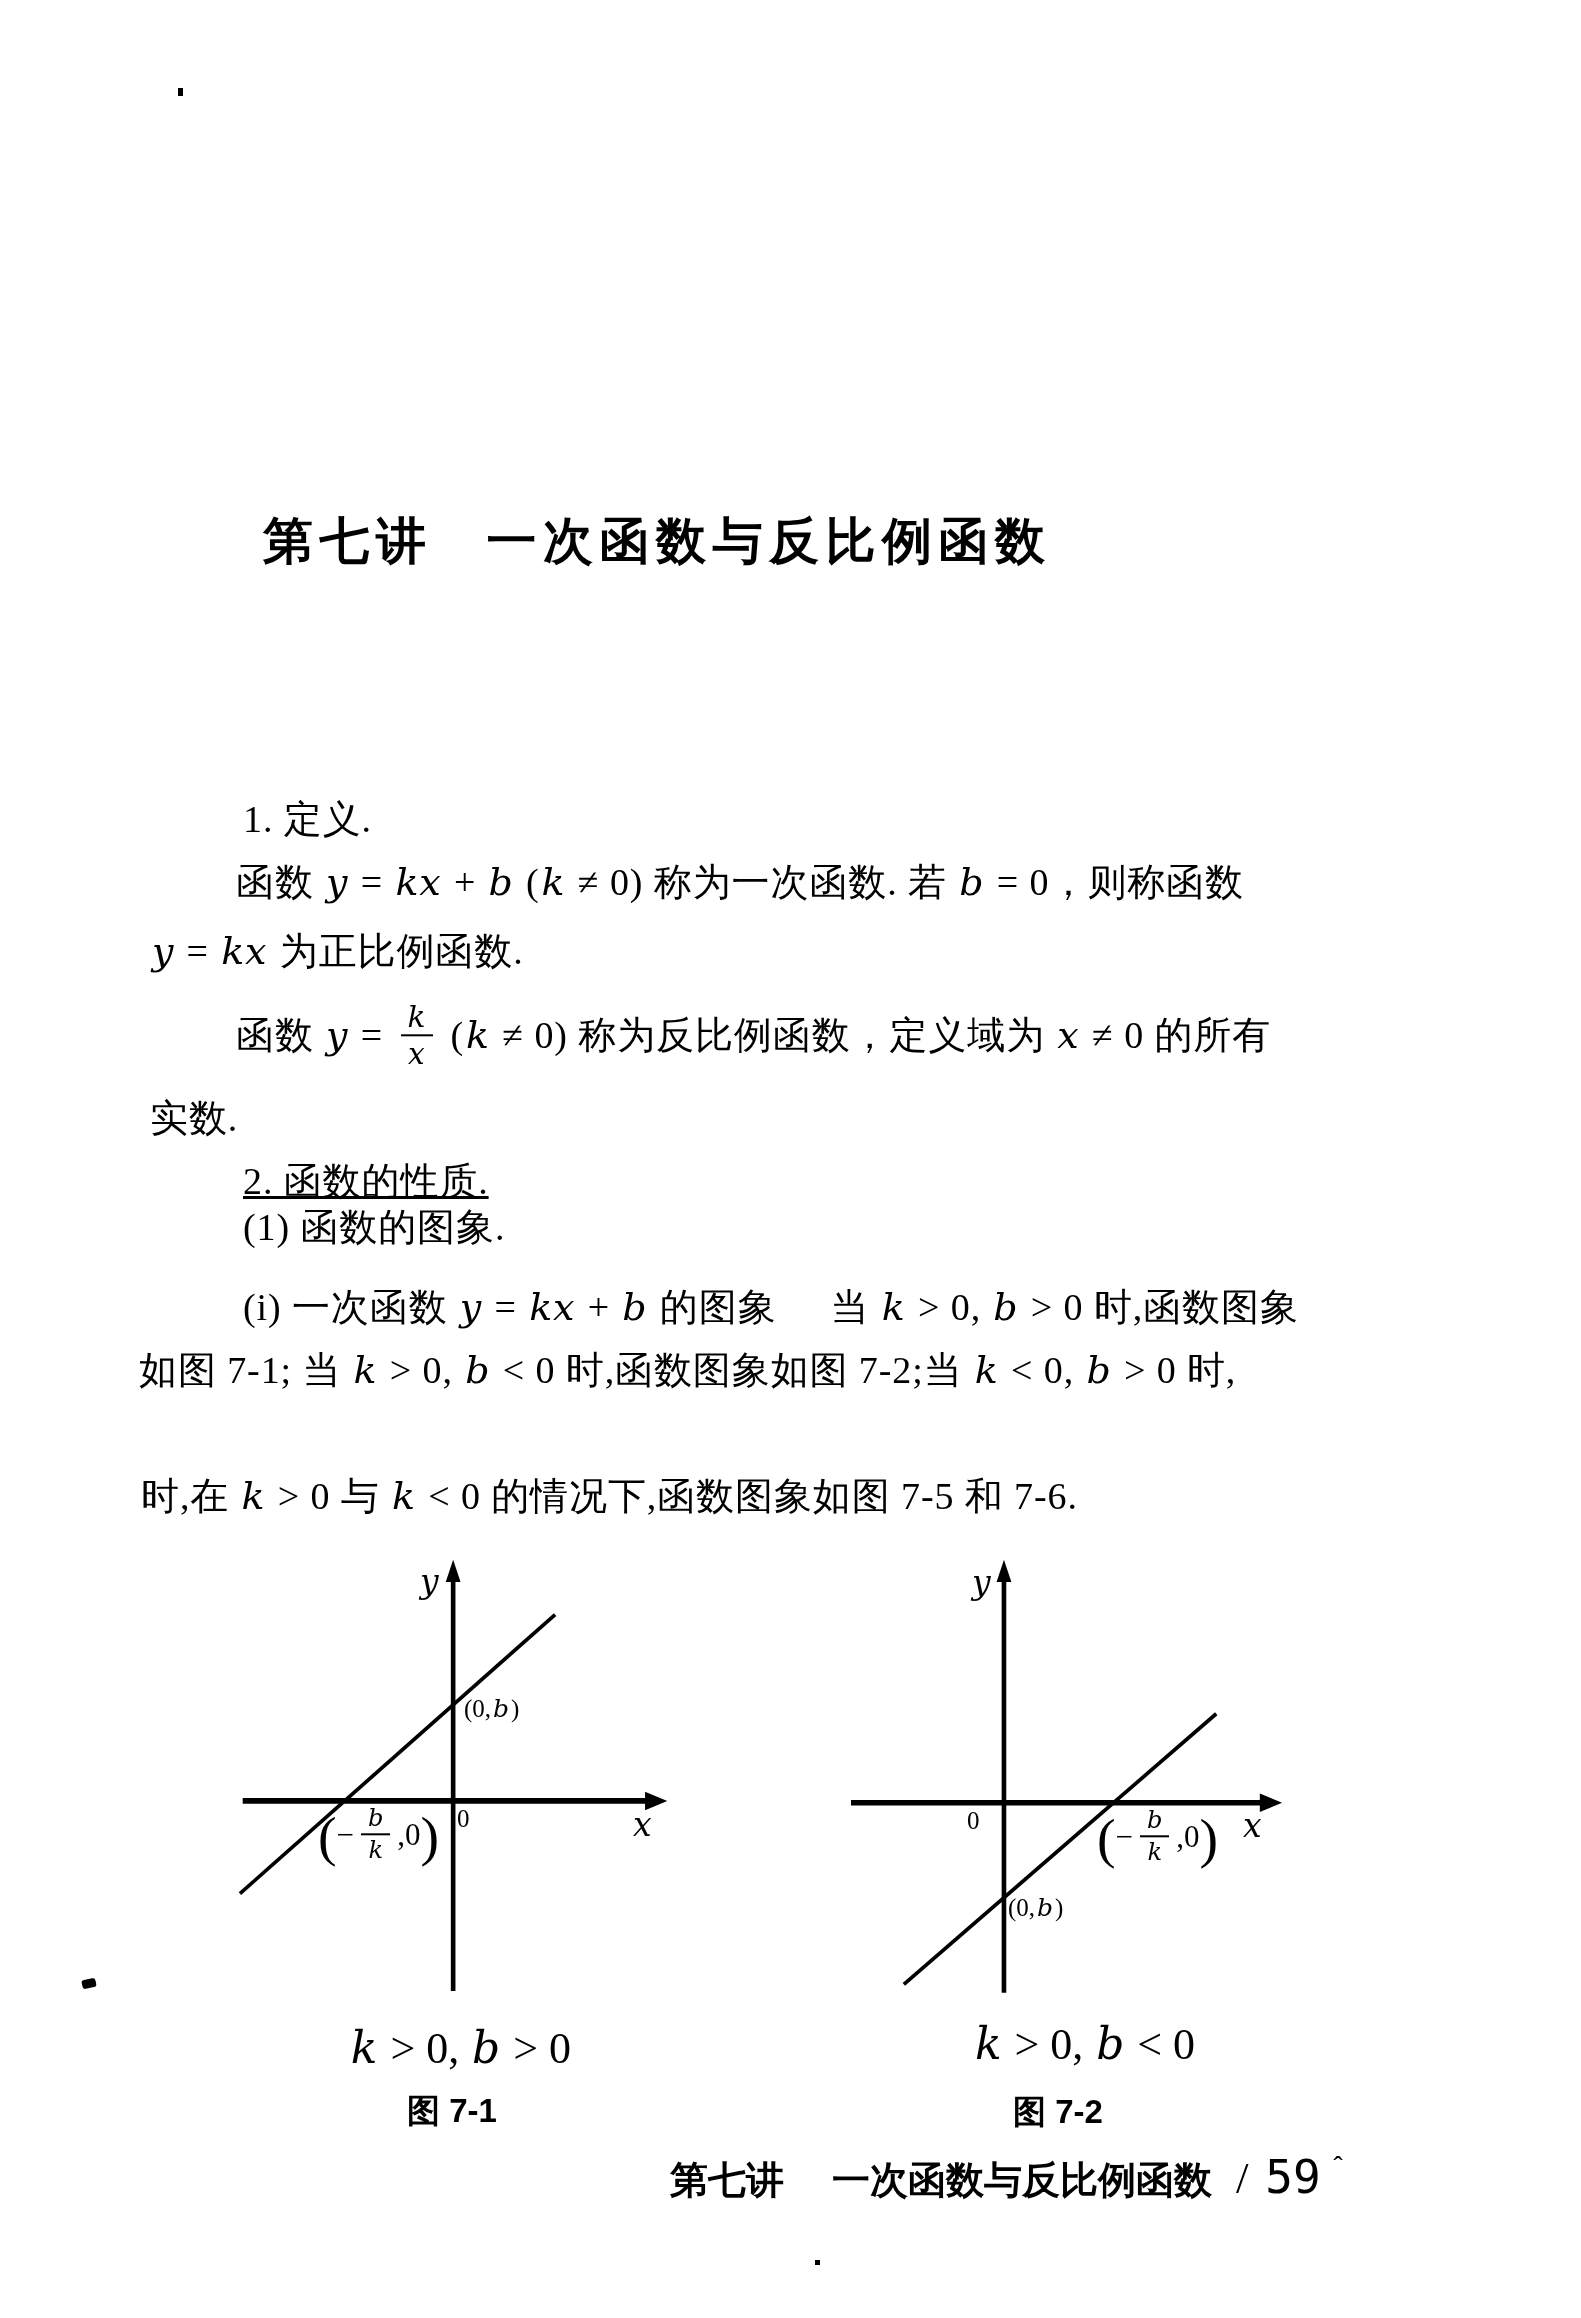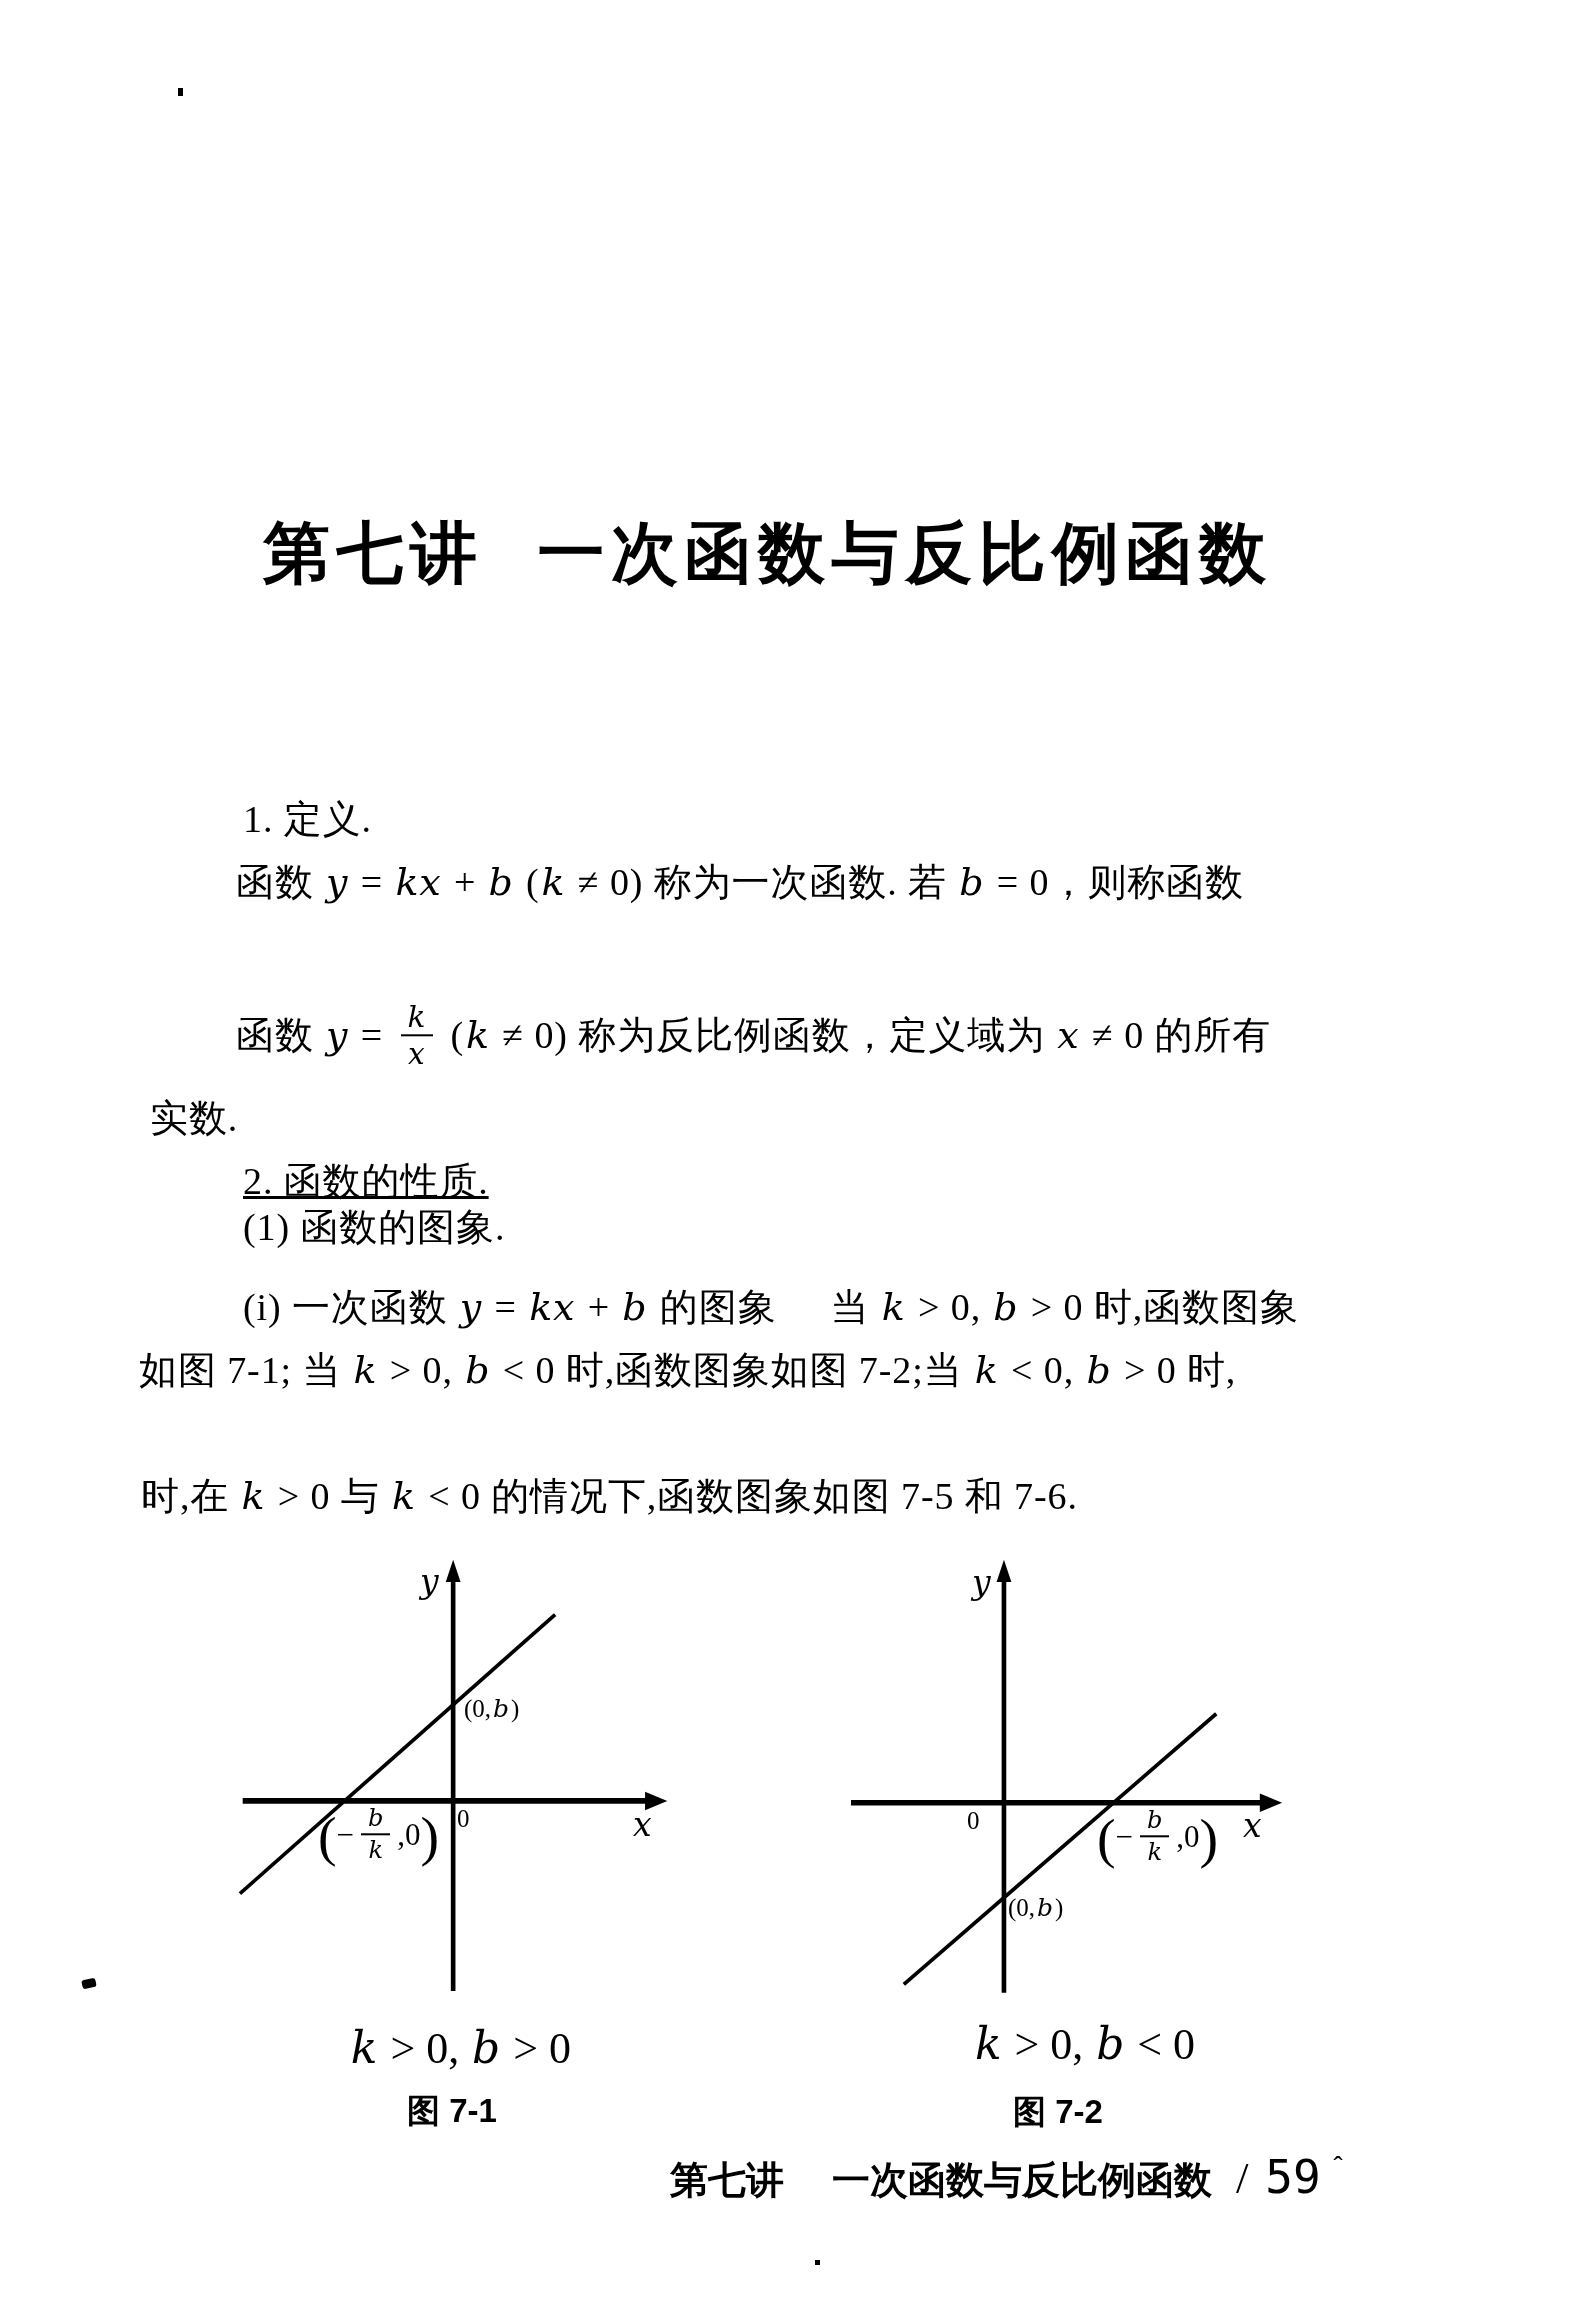--- a/index.html
+++ b/index.html
@@ -9,21 +9,21 @@
     height: 2319px;
     background: #ffffff;
     color: #000;
     font-family: "Liberation Serif", serif;
     overflow: hidden;
   }
   
   .doc-title {
     position: absolute;
     left: 263px; top: 508px;
-    font-size: 67px;
+    font-size: 50px;
     font-weight: bold;
     letter-spacing: 6.5px;
     white-space: nowrap;
     font-family: Liberation Sans, sans-serif;
   }
   
   .line {
     position: absolute;
     font-size: 38px;
     line-height: 1.25;
@@ -113,20 +113,21 @@
 <div class="page">
 
   <div class="artifact dot-a"></div>
   <div class="artifact dot-b"></div>
   <div class="artifact dot-c"></div>
 
   <div class="doc-title"><span class="seg-t">第七讲</span><span class="seg-gap"></span><span class="seg-t">一次函数与反比例函数</span></div>
 
   <div class="line" style="left:243px; top:796px;"><span class="seg-t">1. 定义.</span></div>
   <div class="line" style="left:236px; top:859px;"><span class="seg-t">函数 </span><span class="seg-i">y</span><span class="seg-t"> = </span><span class="seg-i">kx</span><span class="seg-t"> + </span><span class="seg-i">b</span><span class="seg-t"> (</span><span class="seg-i">k</span><span class="seg-t"> ≠ 0) 称为一次函数. 若 </span><span class="seg-i">b</span><span class="seg-t"> = 0，则称函数</span></div>
+  <div class="line" style="left:150px; top:928px;"><span class="seg-i">y</span><span class="seg-t"> = </span><span class="seg-i">kx</span><span class="seg-t"> 为正比例函数.</span></div>
   <div class="line" style="left:236px; top:1006px;"><span class="seg-t">函数 </span><span class="seg-i">y</span><span class="seg-t"> = </span><span class="frac">
         <span class="fnum">k</span>
         <span class="fden">x</span>
       </span><span class="seg-t"> (</span><span class="seg-i">k</span><span class="seg-t"> ≠ 0) 称为反比例函数，定义域为 </span><span class="seg-i">x</span><span class="seg-t"> ≠ 0 的所有</span></div>
   <div class="line" style="left:150px; top:1095px;"><span class="seg-t">实数.</span></div>
   <div class="line" style="left:243px; top:1158px;text-decoration:underline;"><span class="seg-t">2. 函数的性质.</span></div>
   <div class="line" style="left:243px; top:1204px;"><span class="seg-t">(1) 函数的图象.</span></div>
   <div class="line" style="left:243px; top:1284px;"><span class="seg-t">(i) 一次函数 </span><span class="seg-i">y</span><span class="seg-t"> = </span><span class="seg-i">kx</span><span class="seg-t"> + </span><span class="seg-i">b</span><span class="seg-t"> 的图象</span><span class="seg-gap"></span><span class="seg-t">当 </span><span class="seg-i">k</span><span class="seg-t"> &gt; 0, </span><span class="seg-i">b</span><span class="seg-t"> &gt; 0 时,函数图象</span></div>
   <div class="line" style="left:139px; top:1347px;"><span class="seg-t">如图 7-1; 当 </span><span class="seg-i">k</span><span class="seg-t"> &gt; 0, </span><span class="seg-i">b</span><span class="seg-t"> &lt; 0 时,函数图象如图 7-2;当 </span><span class="seg-i">k</span><span class="seg-t"> &lt; 0, </span><span class="seg-i">b</span><span class="seg-t"> &gt; 0 时,</span></div>
   <div class="line" style="left:141px; top:1473px;"><span class="seg-t">时,在 </span><span class="seg-i">k</span><span class="seg-t"> &gt; 0 与 </span><span class="seg-i">k</span><span class="seg-t"> &lt; 0 的情况下,函数图象如图 7-5 和 7-6.</span></div>

